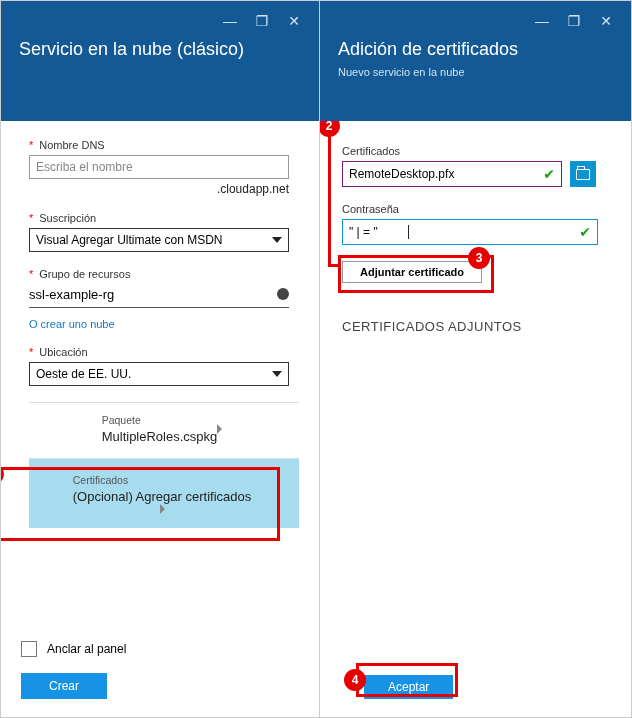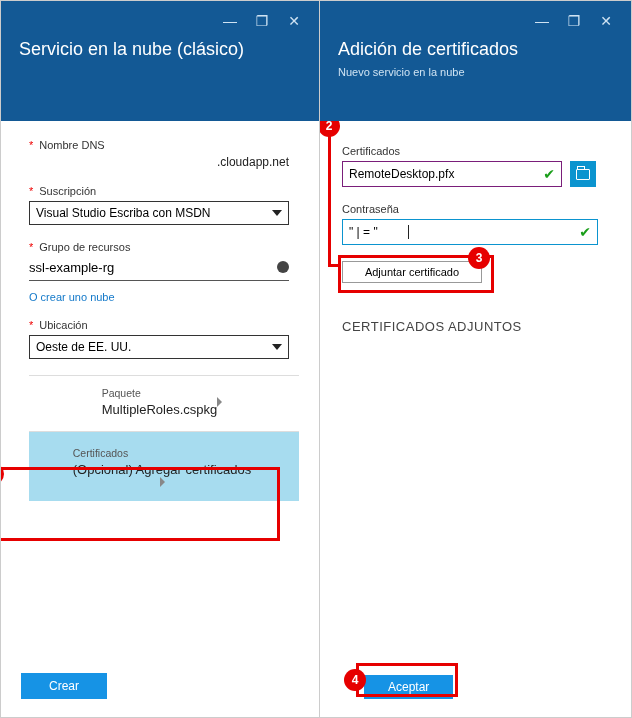--- a/index.html
+++ b/index.html
@@ -25,21 +25,21 @@
   .list-item { width: 270px; border-top: 1px solid #ddd; padding: 10px 8px 10px 4px; display: flex; align-items: center; justify-content: center; }
   .list-item .txt small { color: #555; font-size: 10.5px; }
   .list-item .val { font-size: 13px; color: #222; margin-top: 2px; }
   .list-item.hl { background: #a7dcef; }
   .red-box { border: 3px solid #e60000; position: absolute; }
   .marker { width: 22px; height: 22px; border-radius: 50%; background: #e60000; color: #fff; font-size: 12px; font-weight: bold; display: flex; align-items: center; justify-content: center; position: absolute; z-index: 5; }
   .footer { padding: 18px 20px; }
   .chk-row { display: flex; align-items: center; gap: 10px; margin-bottom: 16px; }
   .chk { width: 16px; height: 16px; border: 1px solid #777; }
   .btn-primary { background: #1693e5; color: #fff; border: none; padding: 6px 28px; font-size: 12px; cursor: pointer; }
-  .btn-outline { background: #fff; border: 1px solid #999; padding: 4px 14px; font-size: 11px; cursor: pointer; }
+  .btn-outline { background: #fff; border: 1px solid #999; padding: 4px 14px; font-size: 11px; cursor: pointer; font-weight: bold; }
   .cert-input { width: 220px; height: 26px; border: 1px solid #7a1e7a; padding: 0 6px; font-size: 12px; display: flex; align-items: center; justify-content: space-between; }
   .pw-input { width: 256px; height: 26px; border: 1px solid #0b94cf; padding: 0 6px; font-size: 12px; display: flex; align-items: center; justify-content: space-between; }
   .check-green { color: #1a9e1a; font-size: 14px; }
   .folder-btn { width: 26px; height: 26px; background: #0b94cf; display: flex; align-items: center; justify-content: center; }
   .folder-ic { width: 14px; height: 11px; border: 1.5px solid #fff; border-radius: 1px; position: relative; }
   .folder-ic:before { content:""; position:absolute; top:-4px; left:0; width:6px; height:3px; border:1.5px solid #fff; border-bottom:none; }
   .section-title { font-size: 13px; letter-spacing: 0.5px; color: #444; margin-top: 20px; }
   .chev-svg { width:0; height:0; border-left:5px solid #888; border-top:5px solid transparent; border-bottom:5px solid transparent; }
   .user-ic { width:12px; height:12px; background:#444; border-radius:50%; position:relative; }
   .caret-blk { display:inline-block; width:0; height:0; border-left:5px solid transparent; border-right:5px solid transparent; border-top:6px solid #222; }
@@ -60,30 +60,33 @@
       <div class="title">Servicio en la nube (clásico)</div>
     </div>
 
     <div class="body">
 
       <div class="field">
         <div class="lbl">
             <span class="star">*</span>
             <span>Nombre DNS</span>
           </div>
+        <div class="input placeholder">
+            <span>Escriba el nombre</span>
+          </div>
         <div class="suffix">.cloudapp.net</div>
       </div>
 
       <div class="field">
         <div class="lbl">
             <span class="star">*</span>
             <span>Suscripción</span>
           </div>
         <div class="select">
-          <span>Visual Studio Escriba con MSDN</span>
+          <span>Visual Agregar Ultimate con MSDN</span>
           <span class="caret-blk"></span>
         </div>
       </div>
 
       <div class="field">
         <div class="lbl">
             <span class="star">*</span>
             <span>Grupo de recursos</span>
           </div>
         <div class="rg-row">
@@ -118,20 +121,24 @@
       <div class="list-item hl" style="width:270px; margin-top:4px; padding-top:14px; padding-bottom:14px;flex-direction:column;">
         <div class="txt">
           <small>Certificados</small>
           <div class="val">(Opcional) Agregar certificados</div>
         </div>
         <div class="chev-svg"></div>
       </div>
     </div>
 
     <div class="footer" style="border-top:none">
+      <div class="chk-row">
+        <div class="chk"></div>
+        <span>Anclar al panel</span>
+      </div>
       <button class="btn-primary"><span>Crear</span></button>
     </div>
   </div>
 
   <div class="panel">
     <div class="header">
       <div class="titlebar">
         <span class="tb-btn">—</span>
         <span class="tb-btn">❐</span>
         <span class="tb-btn">✕</span>

